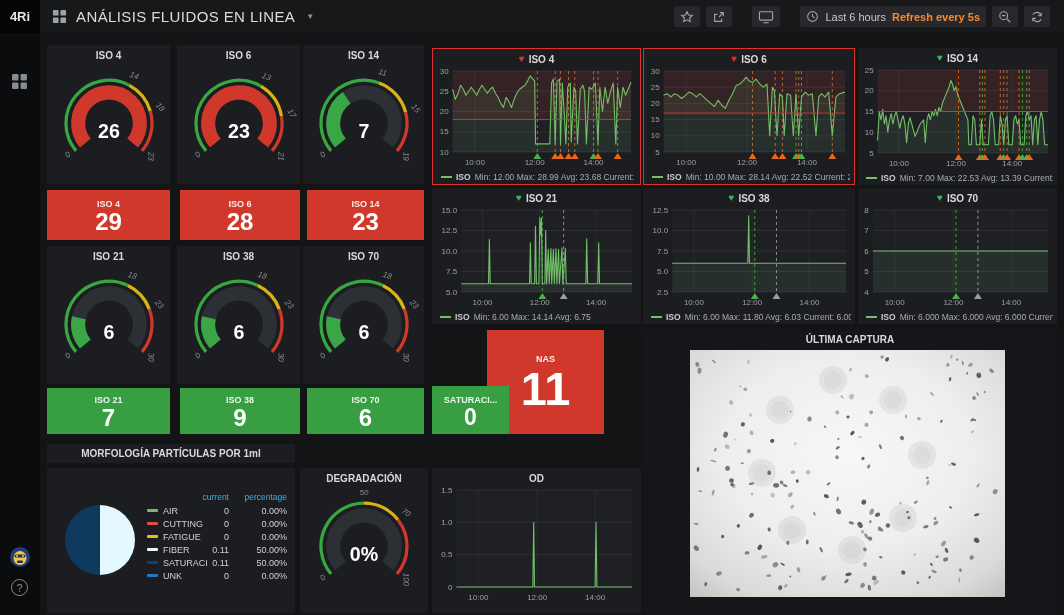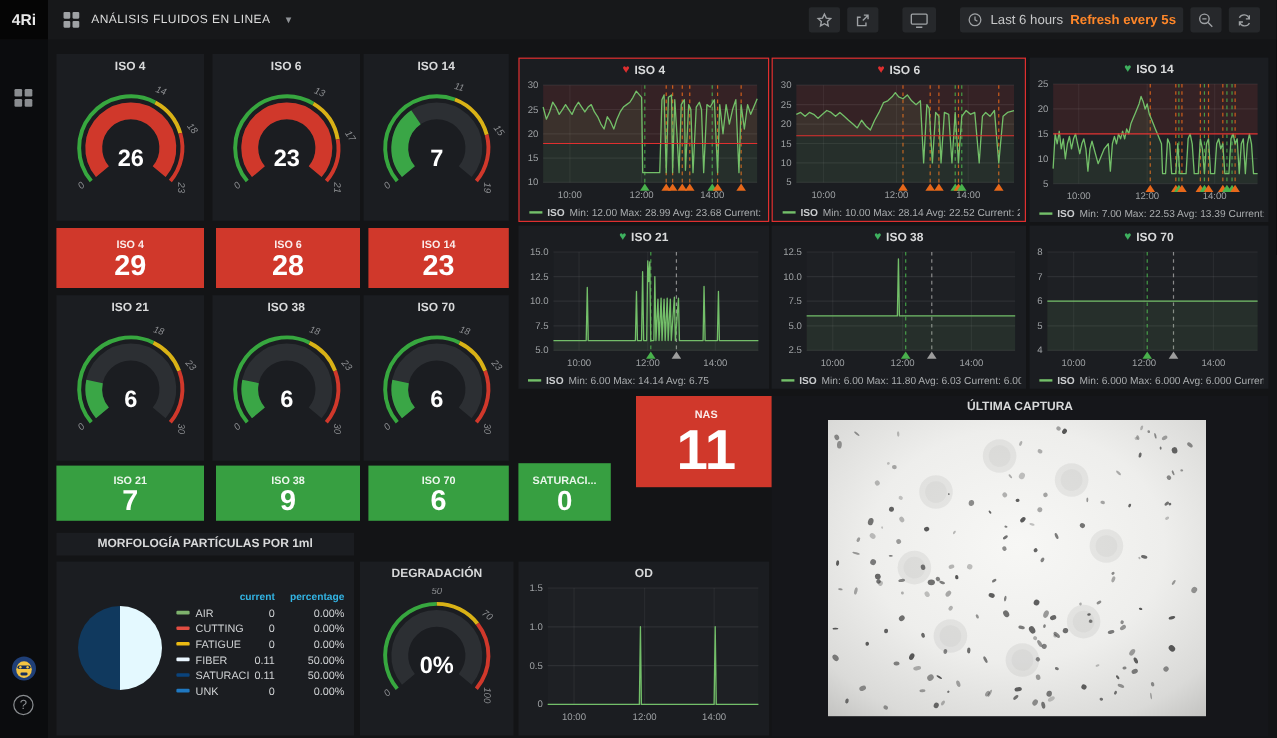--- a/index.html
+++ b/index.html
@@ -4,21 +4,21 @@
 <style>
   * { margin:0; padding:0; box-sizing:border-box; }
   html,body { background:#000; }
   body { font-family:"Liberation Sans", sans-serif; }
   .canvas { position:relative; width:1064px; height:615px; background:#131416; overflow:hidden; }
 
   
   .navbar { position:absolute; left:0; top:0; width:1064px; height:33px; background:#17181a; display:flex; align-items:center; z-index:5; }
   .logo-cell { width:40px; height:33px; background:#050505; color:#e8e8e8; font-size:13px; font-weight:bold; display:flex; align-items:center; justify-content:center; }
   .nav-left { display:flex; align-items:center; margin-left:12px; gap:9px; }
-  .nav-title { color:#dcdcdc; font-size:10px; font-weight:500; letter-spacing:.4px; cursor:pointer; }
+  .nav-title { color:#dcdcdc; font-size:15px; font-weight:500; letter-spacing:.4px; cursor:pointer; }
   .nav-caret { color:#8f9296; font-size:8px; margin-left:2px; }
   .nav-spacer { flex:1; }
   .nav-right { display:flex; align-items:center; margin-right:14px; gap:6px; }
   .nav-btn { height:21px; min-width:25px; padding:0 6px; background:#26282b; border-radius:2px; display:flex; align-items:center; justify-content:center; gap:6px; cursor:pointer; }
   .nav-btn svg { display:block; }
   .nav-gap { width:8px; }
   .time-label { color:#c7c8c9; font-size:11px; white-space:nowrap; }
   .refresh-label { color:#ff8729; font-size:11px; font-weight:bold; white-space:nowrap; }
   .icon-stroke { stroke:#9fa2a5; fill:none; stroke-width:1.3; }
 
@@ -41,21 +41,21 @@
   .gauge-svg { display:block; margin:2px auto 0 auto; }
 
   .stat { position:absolute; display:flex; flex-direction:column; align-items:center; justify-content:center; }
   .stat-label { font-size:9px; font-weight:bold; color:rgba(255,255,255,.9); margin-top:4px; }
   .stat-value { font-size:24px; font-weight:bold; color:#fff; line-height:1.05; }
   .stat-mid .stat-value { font-size:23px; }
   .stat-big .stat-value { font-size:47px; }
 
   .row-header { position:absolute; background:#1b1d21; display:flex; align-items:center; justify-content:center; font-size:10px; font-weight:bold; color:#d8d9da; }
 
-  .morph-head { position:absolute; font-size:8.5px; font-weight:bold; color:#33b5e5; text-align:right; }
+  .morph-head { position:absolute; font-size:8.5px; font-weight:normal; color:#33b5e5; text-align:right; }
   .morph-name { position:absolute; font-size:9px; color:#d0d2d4; cursor:pointer; }
   .morph-sw { position:absolute; width:11px; height:3px; border-radius:1px; }
   .morph-val { position:absolute; font-size:9px; color:#d0d2d4; text-align:right; }
 
   .cap-title { position:absolute; left:0; top:4px; width:100%; text-align:center; font-size:10px; font-weight:bold; color:#d8d9da; }
 </style>
 </head>
 <body>
 
 <div class="canvas">
@@ -546,21 +546,21 @@
       <div class="stat-value">7</div>
     </div>
   <div class="stat" style="left: 180px; top: 388px; width: 120px; height: 46px; background: rgb(55, 159, 65);">
       <div class="stat-label">ISO 38</div>
       <div class="stat-value">9</div>
     </div>
   <div class="stat" style="left: 307px; top: 388px; width: 117px; height: 46px; background: rgb(55, 159, 65);">
       <div class="stat-label">ISO 70</div>
       <div class="stat-value">6</div>
     </div>
-  <div class="stat stat-big" style="left: 530px; top: 330px; width: 117px; height: 76px; background: rgb(208, 56, 43);">
+  <div class="stat stat-big" style="left: 487px; top: 330px; width: 117px; height: 104px; background: rgb(208, 56, 43);">
       <div class="stat-label">NAS</div>
       <div class="stat-value">11</div>
     </div>
   <div class="stat stat-mid" style="left: 432px; top: 386px; width: 77px; height: 48px; background: rgb(55, 159, 65);">
       <div class="stat-label">SATURACI...</div>
       <div class="stat-value">0</div>
     </div>
 
   <div class="row-header" style="left:47px;top:444px;width:248px;height:19px">MORFOLOGÍA PARTÍCULAS POR 1ml</div>
 

